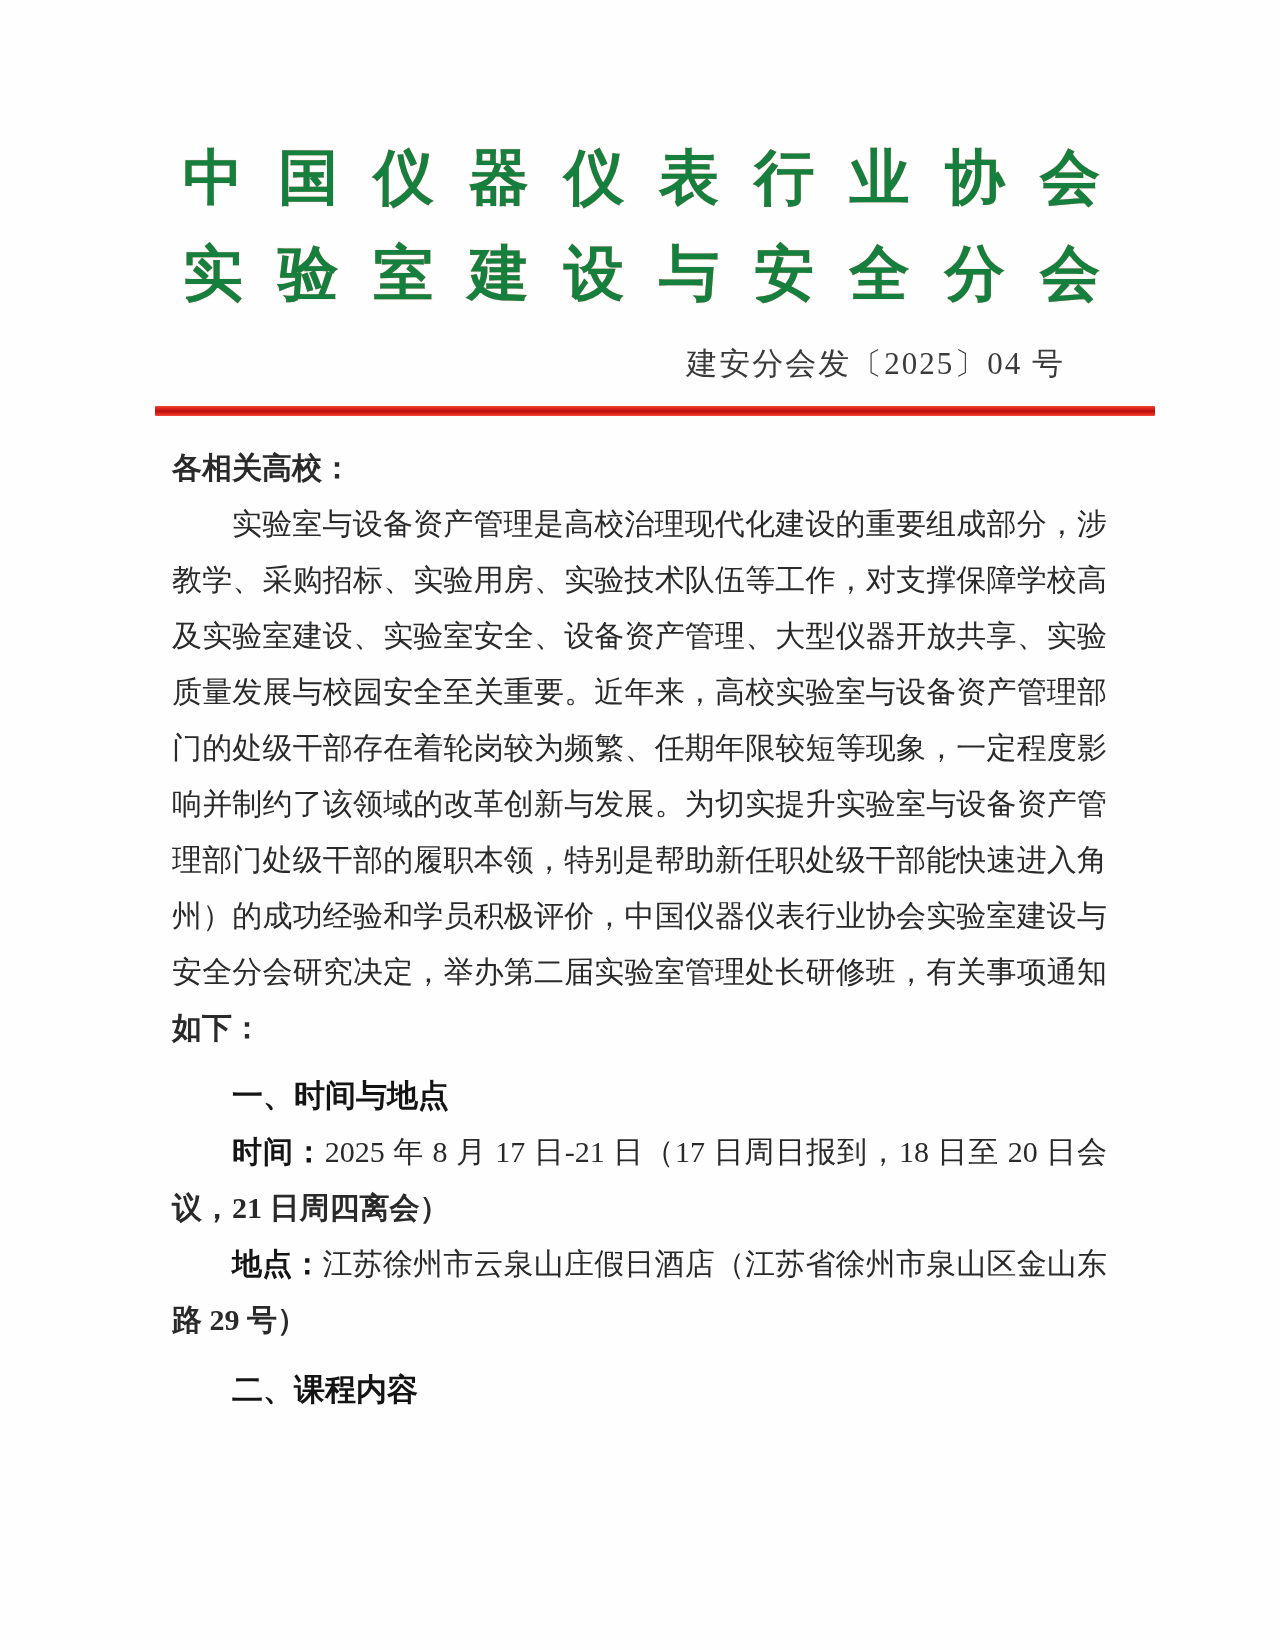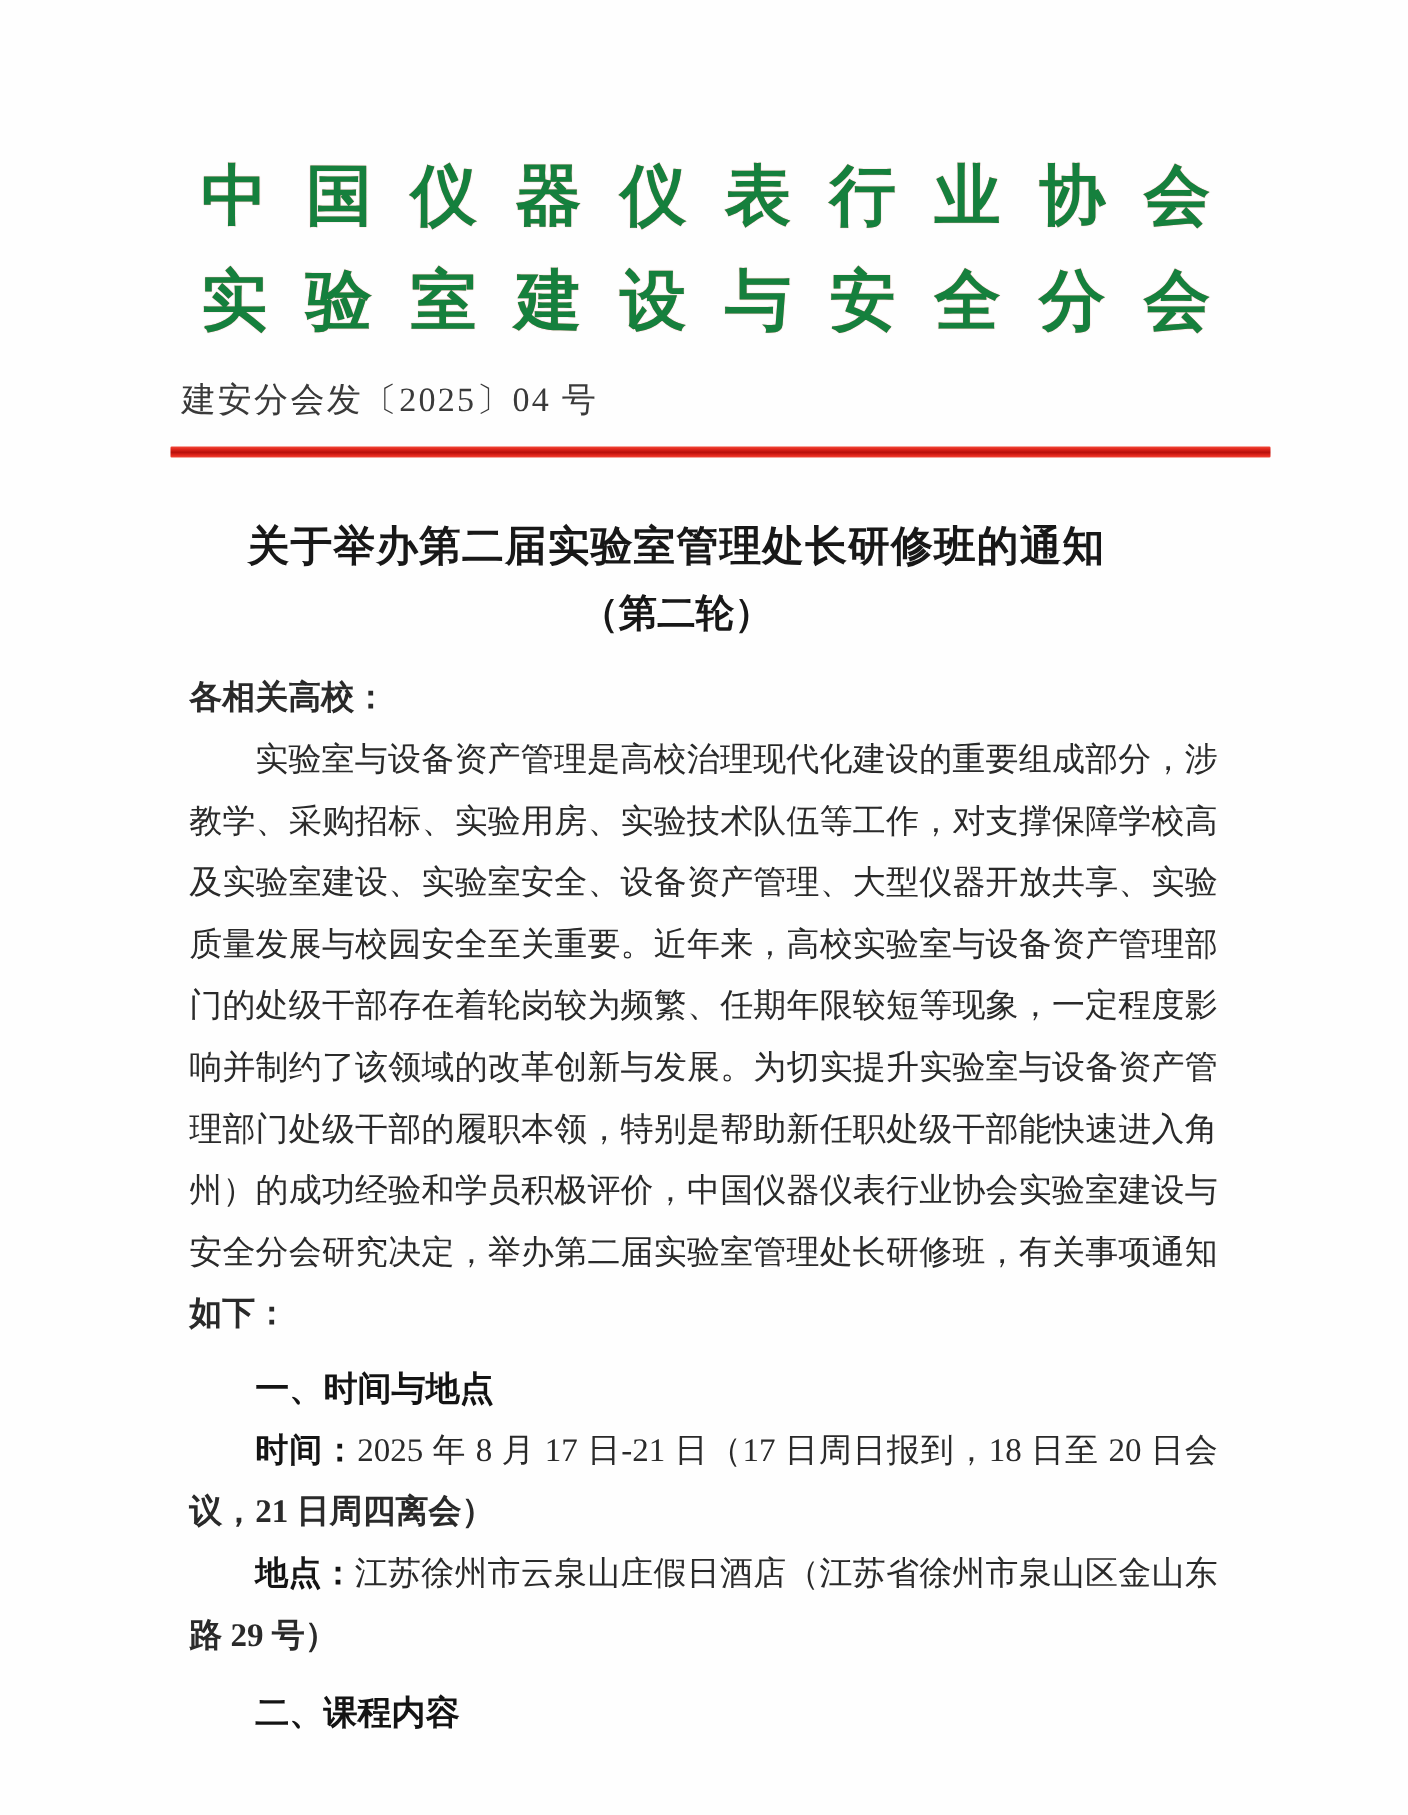--- a/index.html
+++ b/index.html
@@ -26,21 +26,21 @@
     text-align-last: justify;
     letter-spacing: 1px;
     text-shadow: 0 0 1px rgba(218,36,27,.55);
   }
   .org-name.first { margin-top: 130px; }
 
   .doc-number {
     margin-top: 22px;
     margin-left: 165px;
     width: 900px;
-    text-align: left;
+    text-align: right;
     font-size: 31px;
     line-height: 40px;
     color: #3a3a3a;
     letter-spacing: 2px;
   }
 
   .red-rule {
     margin-top: 22px;
     margin-left: 155px;
     width: 1000px;
@@ -103,24 +103,20 @@
 
 <div class="page">
 
   <div class="org-name first">中国仪器仪表行业协会</div>
   <div class="org-name">实验室建设与安全分会</div>
 
   <div class="doc-number">建安分会发〔2025〕04 号</div>
 
   <div class="red-rule"></div>
 
-  <div class="title-block">
-    <div class="notice-title">关于举办第二届实验室管理处长研修班的通知</div>
-    <div class="notice-subtitle">（第二轮）</div>
-  </div>
 
   <div class="content">
     <div class="line ll">各相关高校：</div>
 
     <div class="line jl indent">实验室与设备资产管理是高校治理现代化建设的重要组成部分，涉</div>
     <div class="line jl">教学、采购招标、实验用房、实验技术队伍等工作，对支撑保障学校高</div>
     <div class="line jl">及实验室建设、实验室安全、设备资产管理、大型仪器开放共享、实验</div>
     <div class="line jl">质量发展与校园安全至关重要。近年来，高校实验室与设备资产管理部</div>
     <div class="line jl">门的处级干部存在着轮岗较为频繁、任期年限较短等现象，一定程度影</div>
     <div class="line jl">响并制约了该领域的改革创新与发展。为切实提升实验室与设备资产管</div>

